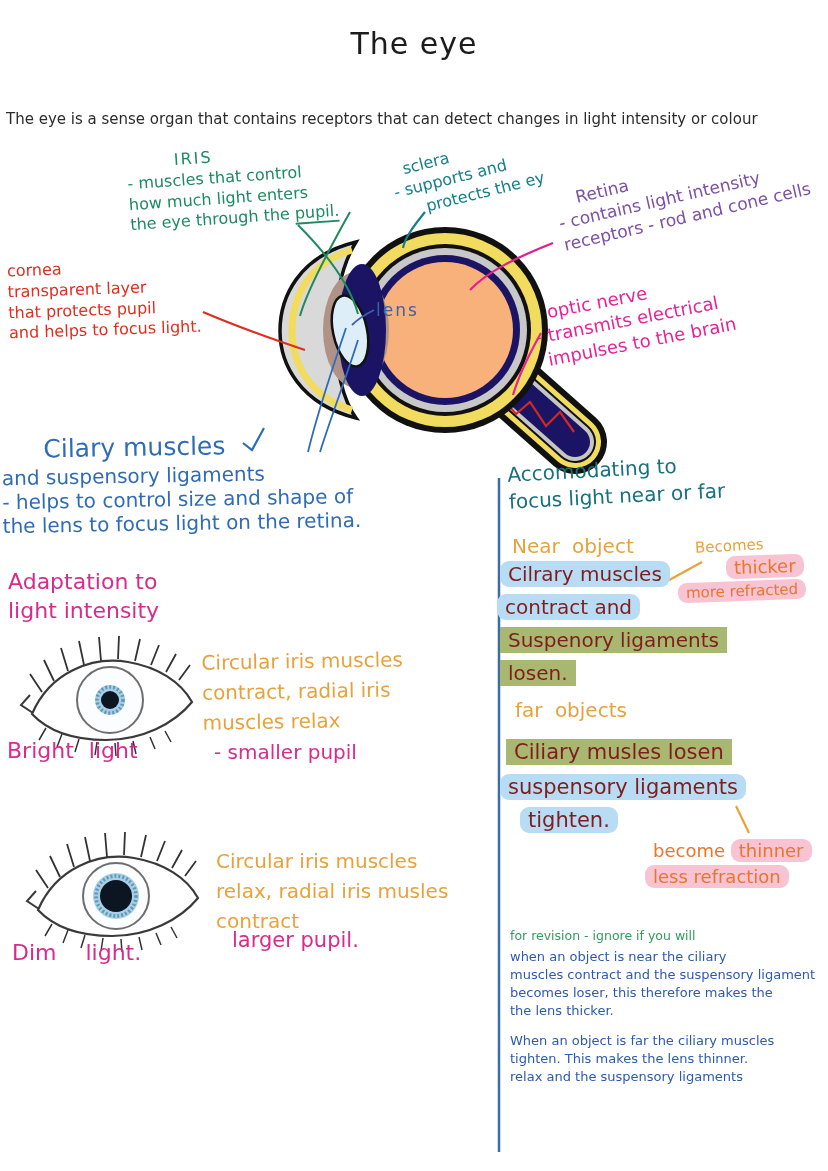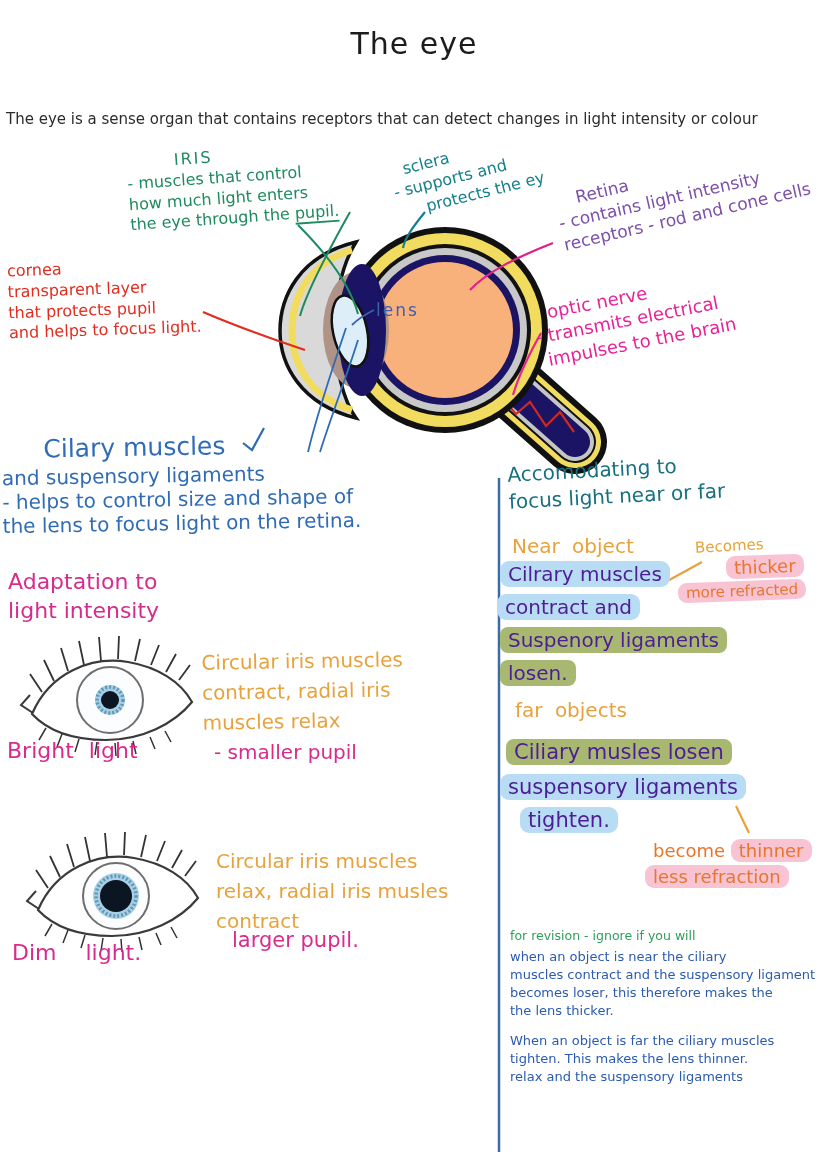--- a/index.html
+++ b/index.html
@@ -29,23 +29,23 @@
   .adapt-h{left:8px;top:568px;color:#d92b8c;font-size:22px;line-height:1.3;}
   .brightlabel{left:7px;top:738px;color:#d92b8c;font-size:22px;word-spacing:8px;}
   .orangeblock{color:#e8a23c;font-size:20px;line-height:1.5;white-space:nowrap;}
   .ob1{left:202px;top:646px;transform:rotate(-1deg);}
   .smallerpupil{left:214px;top:740px;color:#d92b8c;font-size:20px;}
   .dimlabel{left:12px;top:940px;color:#d92b8c;font-size:22px;word-spacing:22px;}
   .ob2{left:216px;top:846px;}
   .largerpupil{left:232px;top:928px;color:#d92b8c;font-size:21px;}
   .accom-h{left:508px;top:456px;color:#16707f;font-size:20px;line-height:1.35;transform:rotate(-3deg);white-space:nowrap;}
   .neartitle{left:512px;top:534px;color:#e8a23c;font-size:20px;word-spacing:6px;text-align:right;}
-  .hline{white-space:nowrap;color:#4c1d95;font-size:20px;}
+  .hline{white-space:nowrap;color:#7f1d1d;font-size:20px;}
   .hl-blue{background:#b9dcf5;border-radius:9px;padding:1px 8px;}
-  .hl-green{background:#a9b871;border-radius:8px;padding:1px 8px;}
+  .hl-green{background:#a9b871;border-radius:0;padding:1px 8px;}
   .hl-pink{background:#f8c3d2;border-radius:9px;padding:1px 8px;}
   .becomes{left:695px;top:537px;color:#e8a23c;font-size:15px;transform:rotate(-3deg);}
   .thicker{left:726px;top:556px;color:#e8762c;font-size:18px;transform:rotate(-2deg);}
   .morerefr{left:678px;top:582px;color:#e8762c;font-size:15px;transform:rotate(-2deg);}
   .fartitle{left:515px;top:698px;color:#e8a23c;font-size:20px;word-spacing:6px;}
   .farres{color:#e8762c;font-size:18px;white-space:nowrap;}
   .rev-note{left:510px;top:928px;color:#2e9e5b;font-size:12.5px;}
   .revpara{color:#2b5bb0;font-size:13px;line-height:1.38;white-space:nowrap;}
   svg{position:absolute;left:0;top:0;pointer-events:none;}
 </style>

